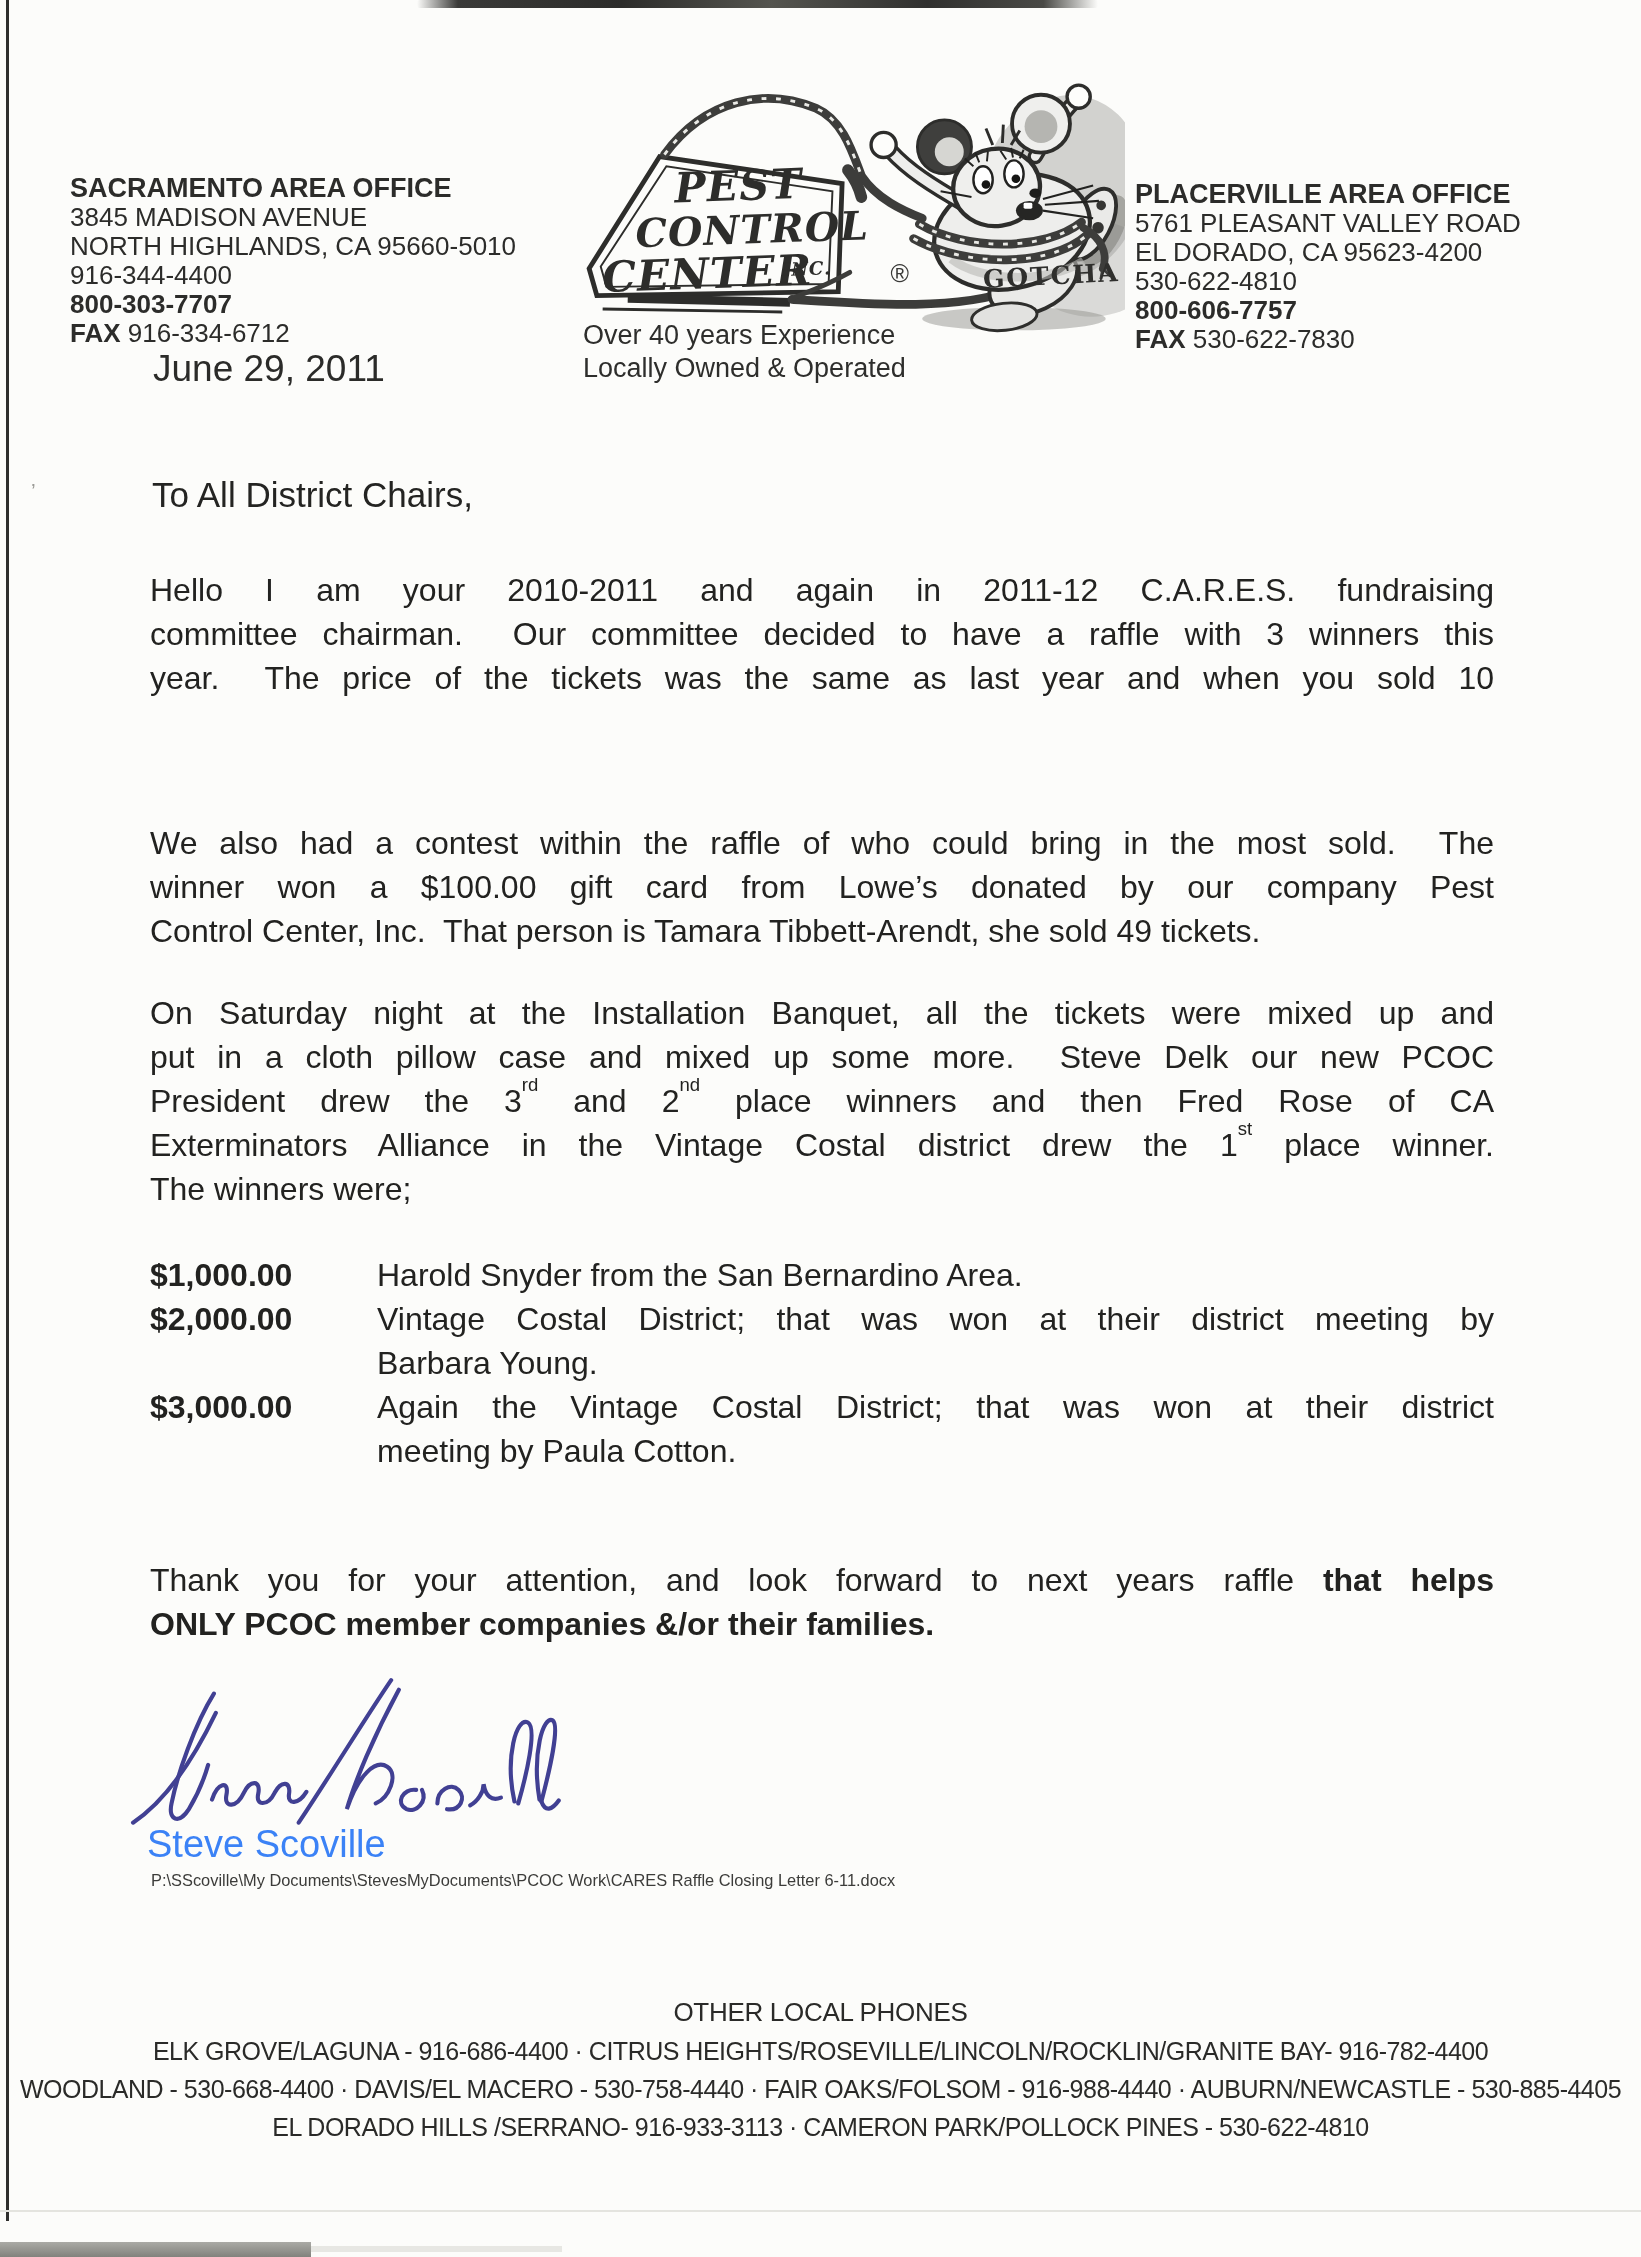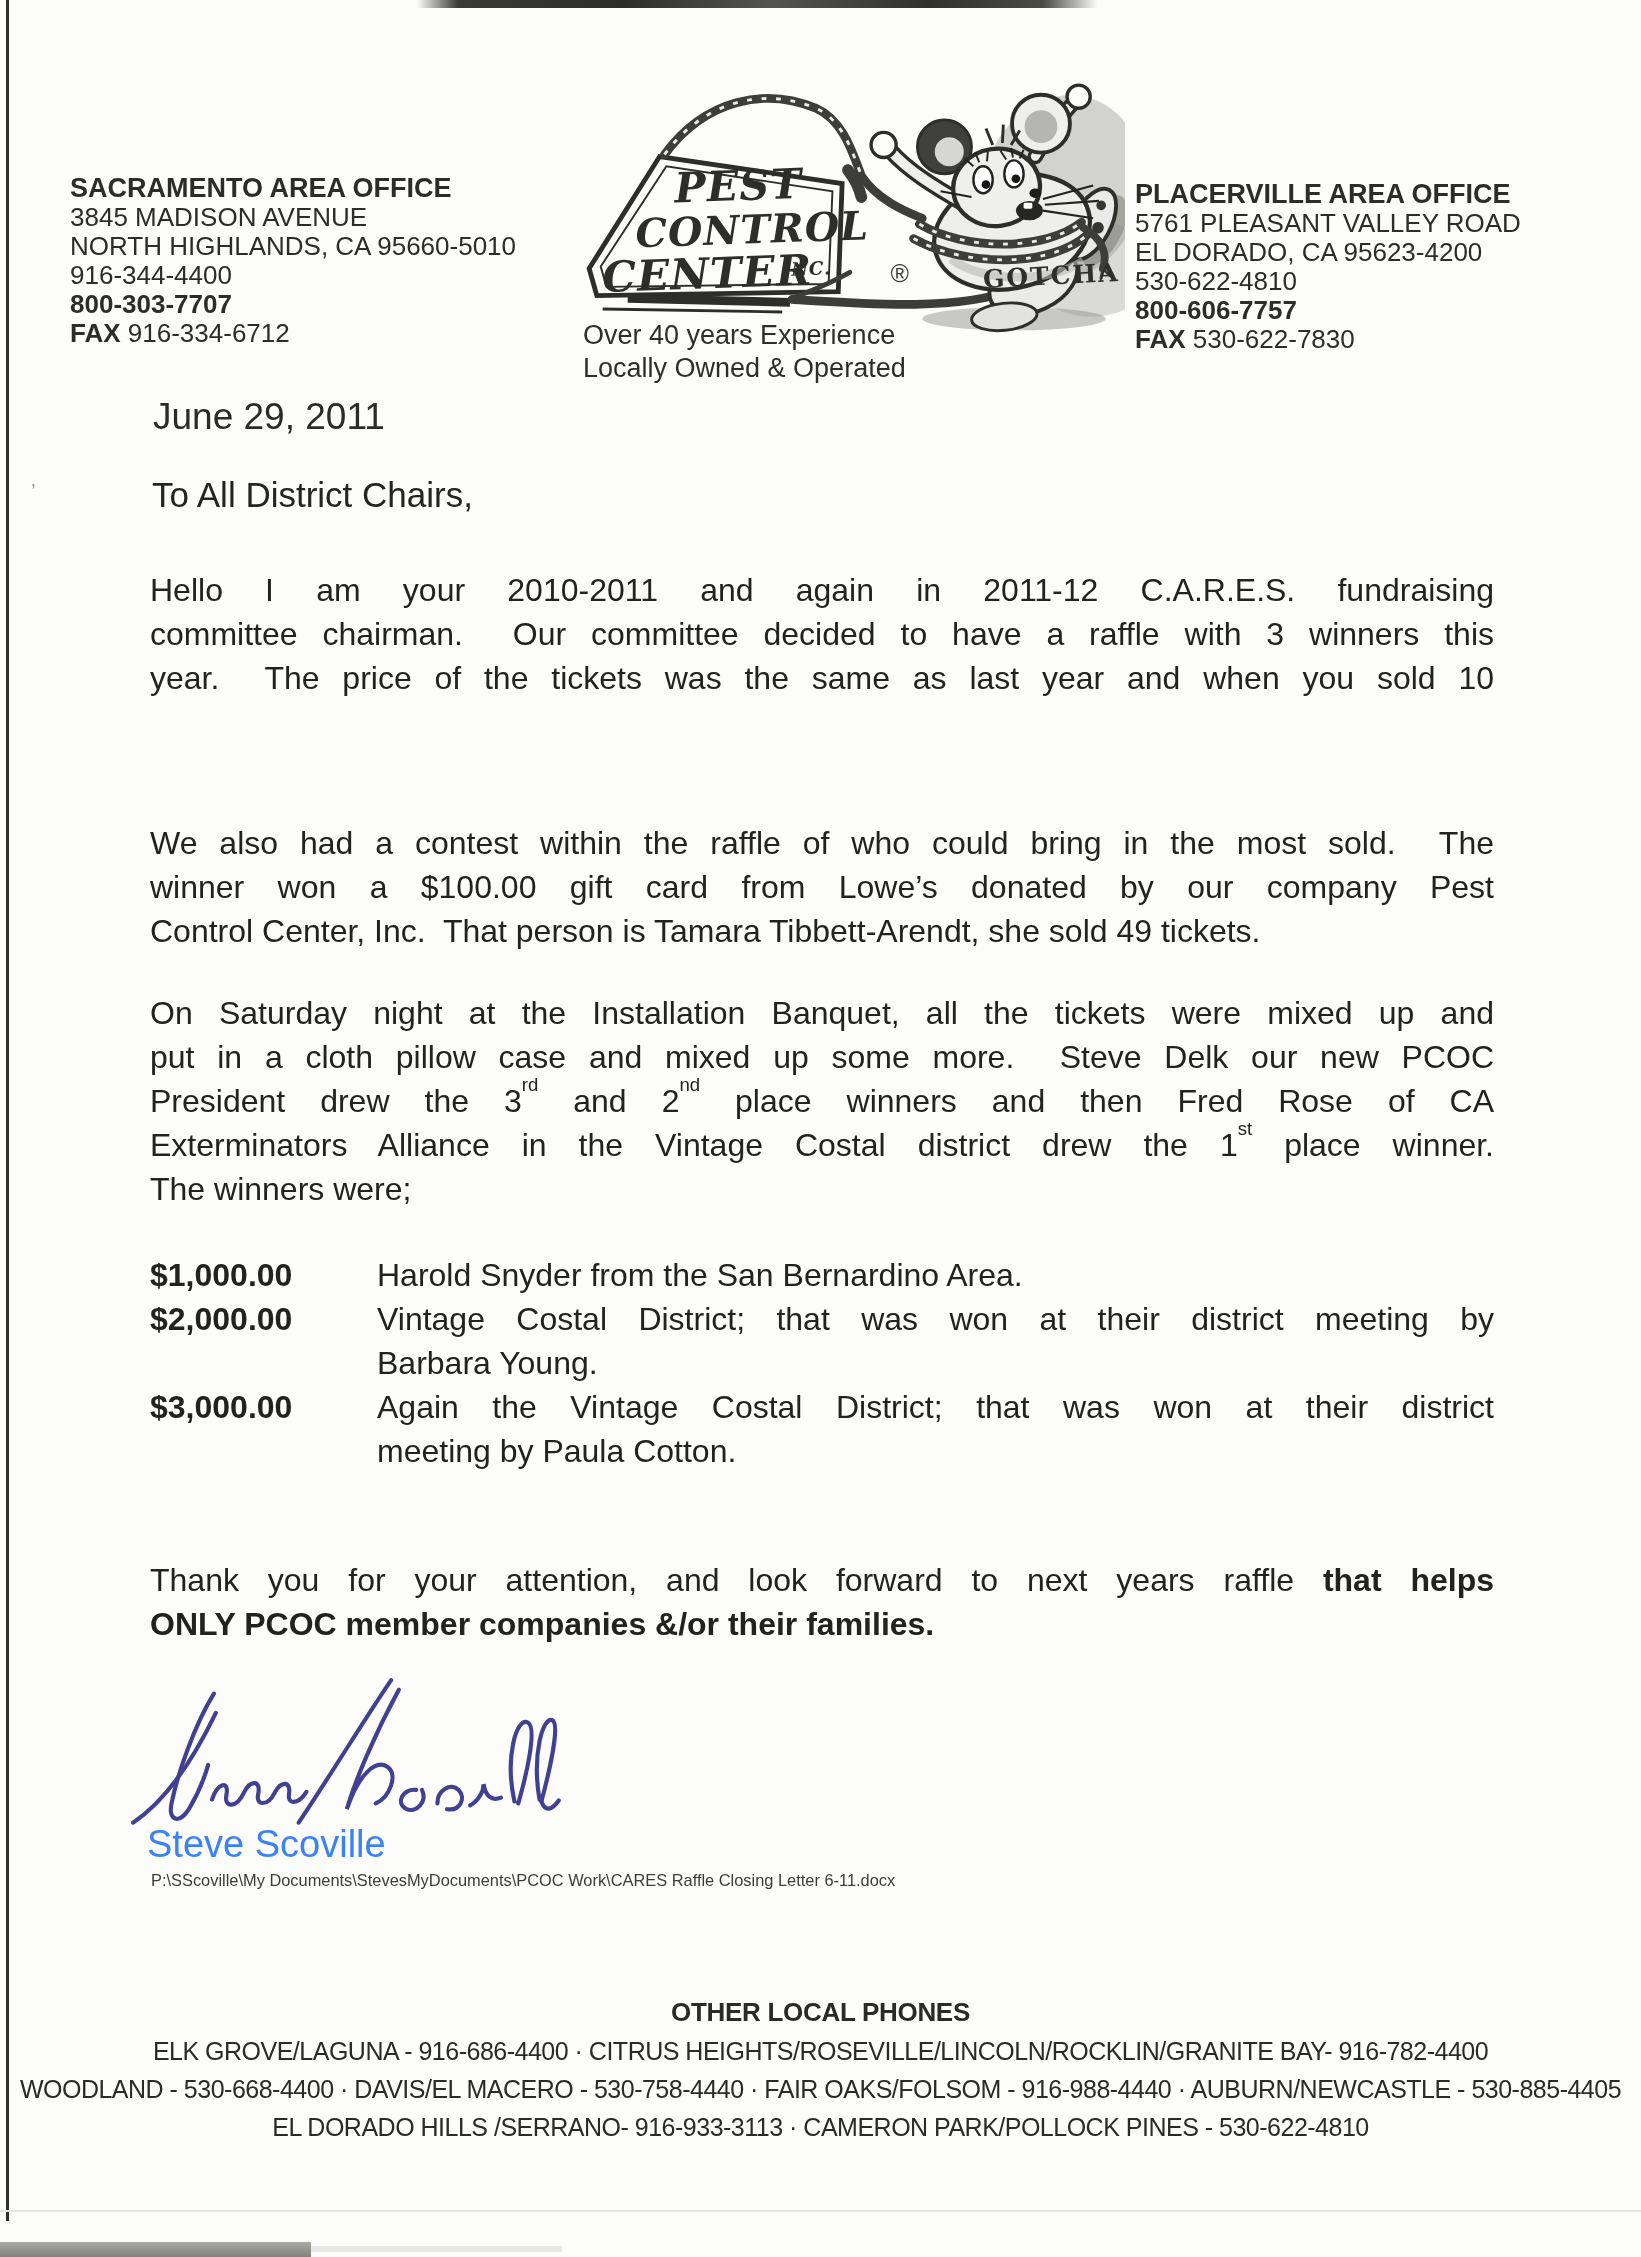--- a/index.html
+++ b/index.html
@@ -18,21 +18,21 @@
 
   
   .lh-block{position:absolute;text-align:left;font-size:26px;line-height:29px;color:#2c2c2a;}
   .lh-left{left:70px;top:174px;width:460px;}
   .lh-right{left:1135px;top:180px;width:467px;}
   .lh-title{font-weight:bold;font-size:27px;}
   .lh-bold{font-weight:bold;}
   .lh-fax b{font-weight:bold;}
 
   .tagline{position:absolute;left:583px;top:319px;font-size:27px;line-height:33px;color:#2e2e2c;}
-  .date{position:absolute;left:153px;top:348px;font-size:37px;color:#2b2b29;margin-top:48px;}
+  .date{position:absolute;left:153px;top:348px;font-size:37px;color:#2b2b29;}
   .salutation{position:absolute;left:152px;top:475px;font-size:35px;color:#242422;}
 
   
   .para{position:absolute;left:150px;width:1344px;}
   .p0{top:568px}.p1{top:821px}.p2{top:991px}.p3{top:1558px}
   .prizes{position:absolute;left:150px;top:1253px;width:1344px;}
   .ln{font-size:32px;line-height:44px;height:44px;color:#222220;}
   .j{text-align:justify;text-align-last:justify;text-justify:inter-word;}
   .b{font-weight:bold;}
   sup{position:relative;top:-0.48em;font-size:0.58em;line-height:0;}
@@ -40,21 +40,21 @@
   .pamt{flex:0 0 227px;font-weight:bold;}
   .pdesc{flex:1;}
 
   
   .sig-svg{position:absolute;left:98px;top:1657px;}
   .sig-name{position:absolute;left:147px;top:1823px;font-size:38px;color:#3b82f6;}
   .file-path{position:absolute;left:151px;top:1871px;font-size:16.4px;color:#3c3c3a;}
 
   
   .footer{position:absolute;left:0;top:1993px;width:1641px;text-align:center;color:#2a2a28;}
-  .ft{font-weight:bold;font-size:26px;line-height:39px;letter-spacing:-0.3px;}
+  .ft{font-weight:normal;font-size:26px;line-height:39px;letter-spacing:-0.3px;}
   .fl div{font-size:25px;line-height:38px;letter-spacing:-0.5px;}
 
   
   .logo-svg{position:absolute;left:565px;top:82px;}
   .logo-word{font-family:"DejaVu Serif",serif;font-style:italic;font-weight:bold;fill:#2d2d2b;letter-spacing:1px;}
   .gotcha{font-family:"DejaVu Serif",serif;font-weight:bold;fill:#2f2f2d;letter-spacing:2px;}
   .reg{font-family:"Liberation Sans",sans-serif;fill:#3a3a38;}
 </style>
 </head>
 <body>

